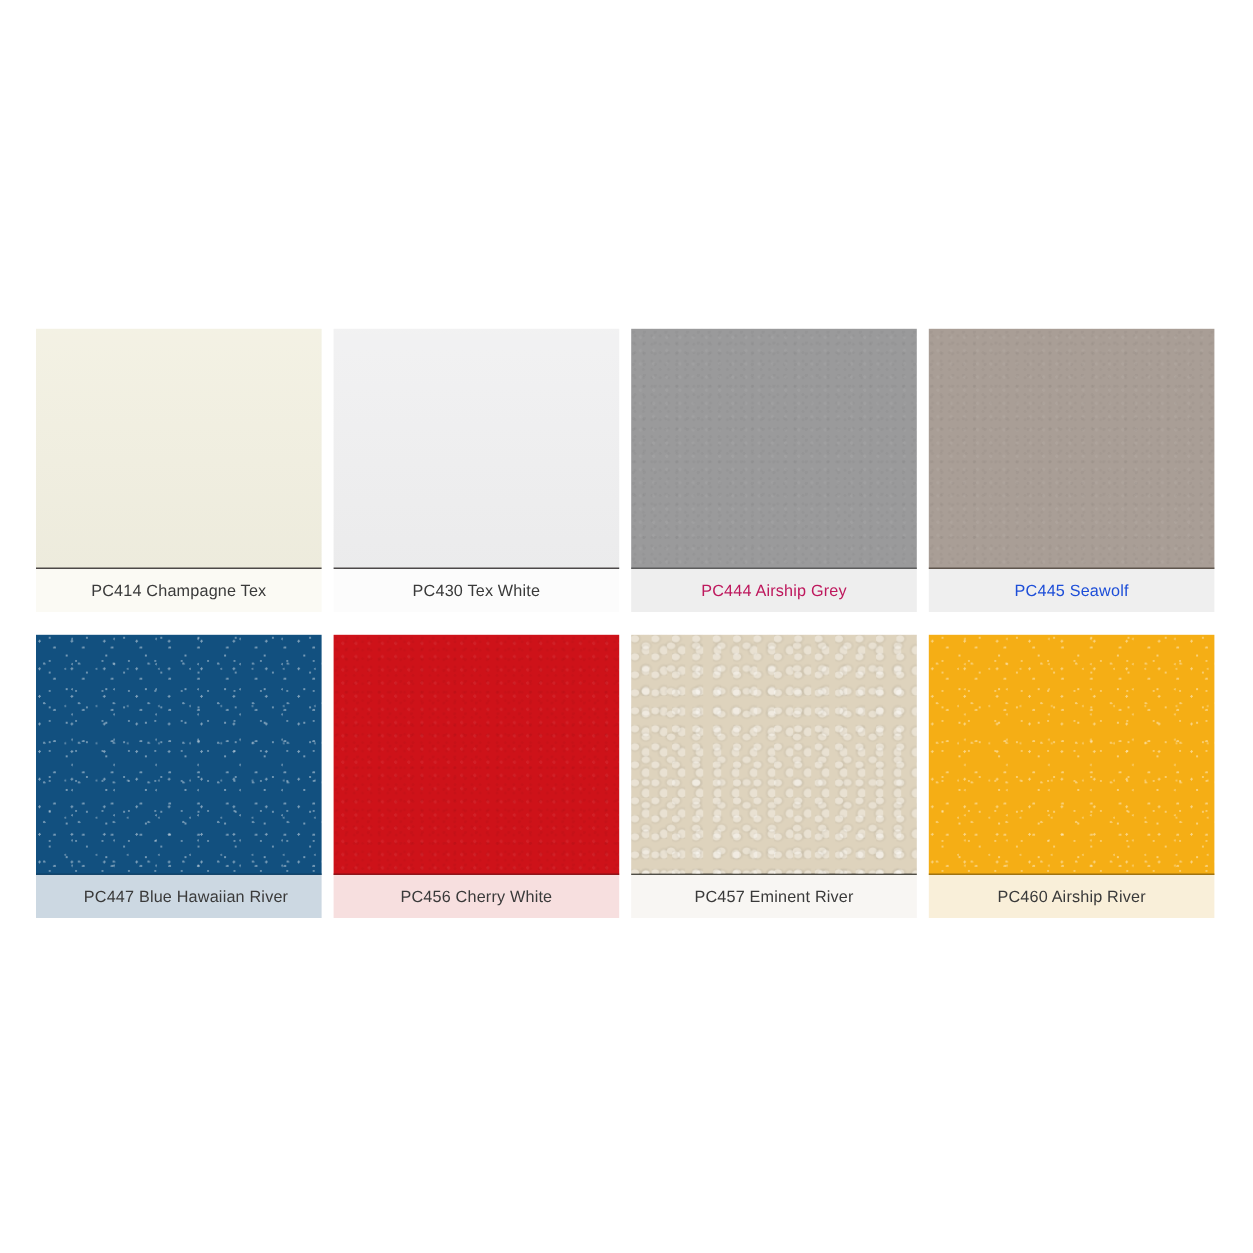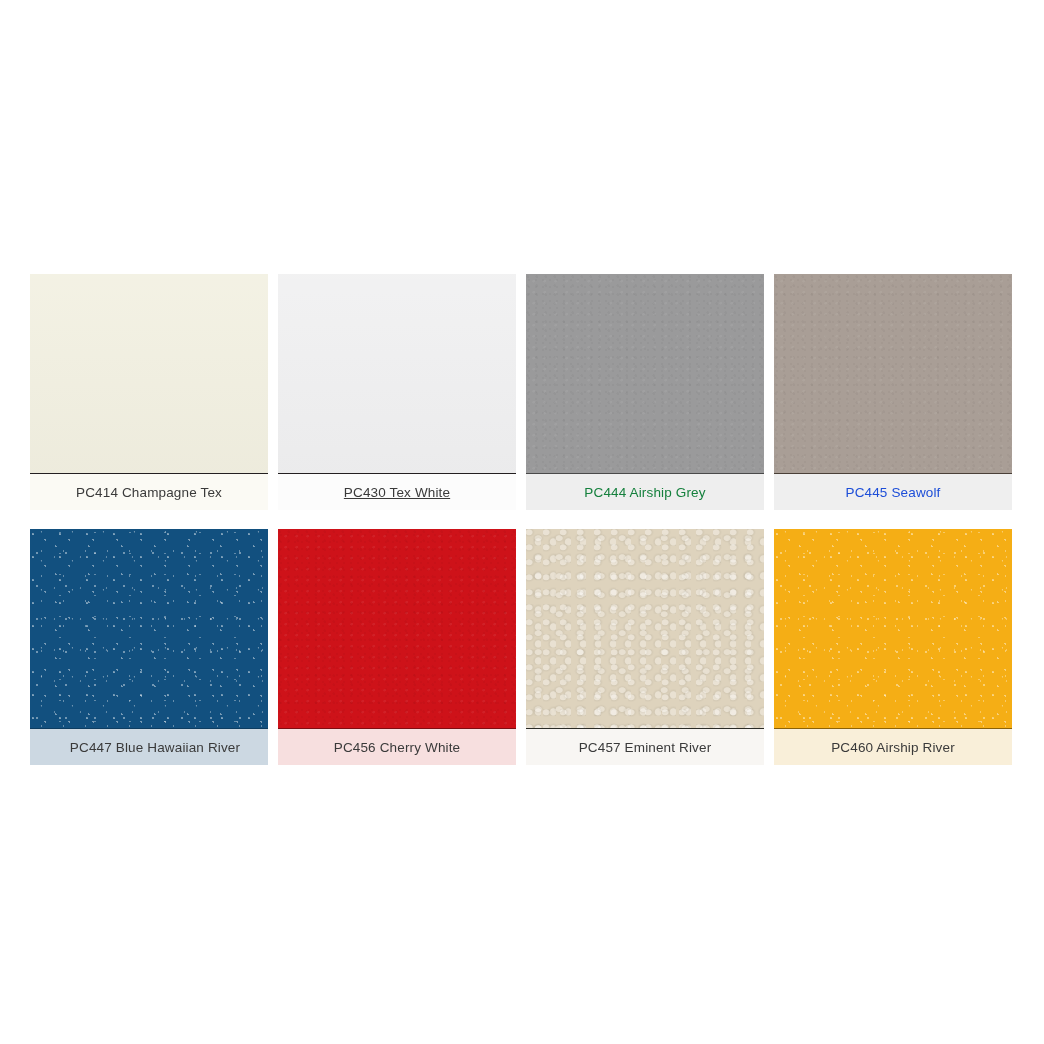--- a/index.html
+++ b/index.html
@@ -120,30 +120,30 @@
       <div class="swatch-label" style="background: rgb(251, 250, 244);">
         <span class="swatch-label-text" style="color: rgb(58, 58, 58);">PC414 Champagne Tex</span>
       </div>
     </div>
 
     <div class="swatch-card">
       <div class="swatch-chip" style="background: rgb(240, 240, 241); border-bottom-color: rgb(35, 31, 32);">
         <div class="tex tex-flat"></div>
       </div>
       <div class="swatch-label" style="background: rgb(252, 252, 252);">
-        <span class="swatch-label-text" style="color: rgb(58, 58, 58); text-decoration: underline;">PC430 Tex White</span>
+        <span class="swatch-label-text" style="color: rgb(58, 58, 58);">PC430 Tex White</span>
       </div>
     </div>
 
     <div class="swatch-card">
       <div class="swatch-chip" style="background: rgb(154, 154, 155); border-bottom-color: rgb(74, 74, 74);">
         <div class="tex tex-grain"></div>
       </div>
       <div class="swatch-label" style="background: rgb(238, 238, 238);">
-        <span class="swatch-label-text" style="color: #15803d;">PC444 Airship Grey</span>
+        <span class="swatch-label-text" style="color: #be185d;">PC444 Airship Grey</span>
       </div>
     </div>
 
     <div class="swatch-card">
       <div class="swatch-chip" style="background: rgb(169, 158, 150); border-bottom-color: rgb(74, 64, 56);">
         <div class="tex tex-grain"></div>
       </div>
       <div class="swatch-label" style="background: rgb(239, 239, 239);">
         <span class="swatch-label-text" style="color: #1d4ed8;">PC445 Seawolf</span>
       </div>

